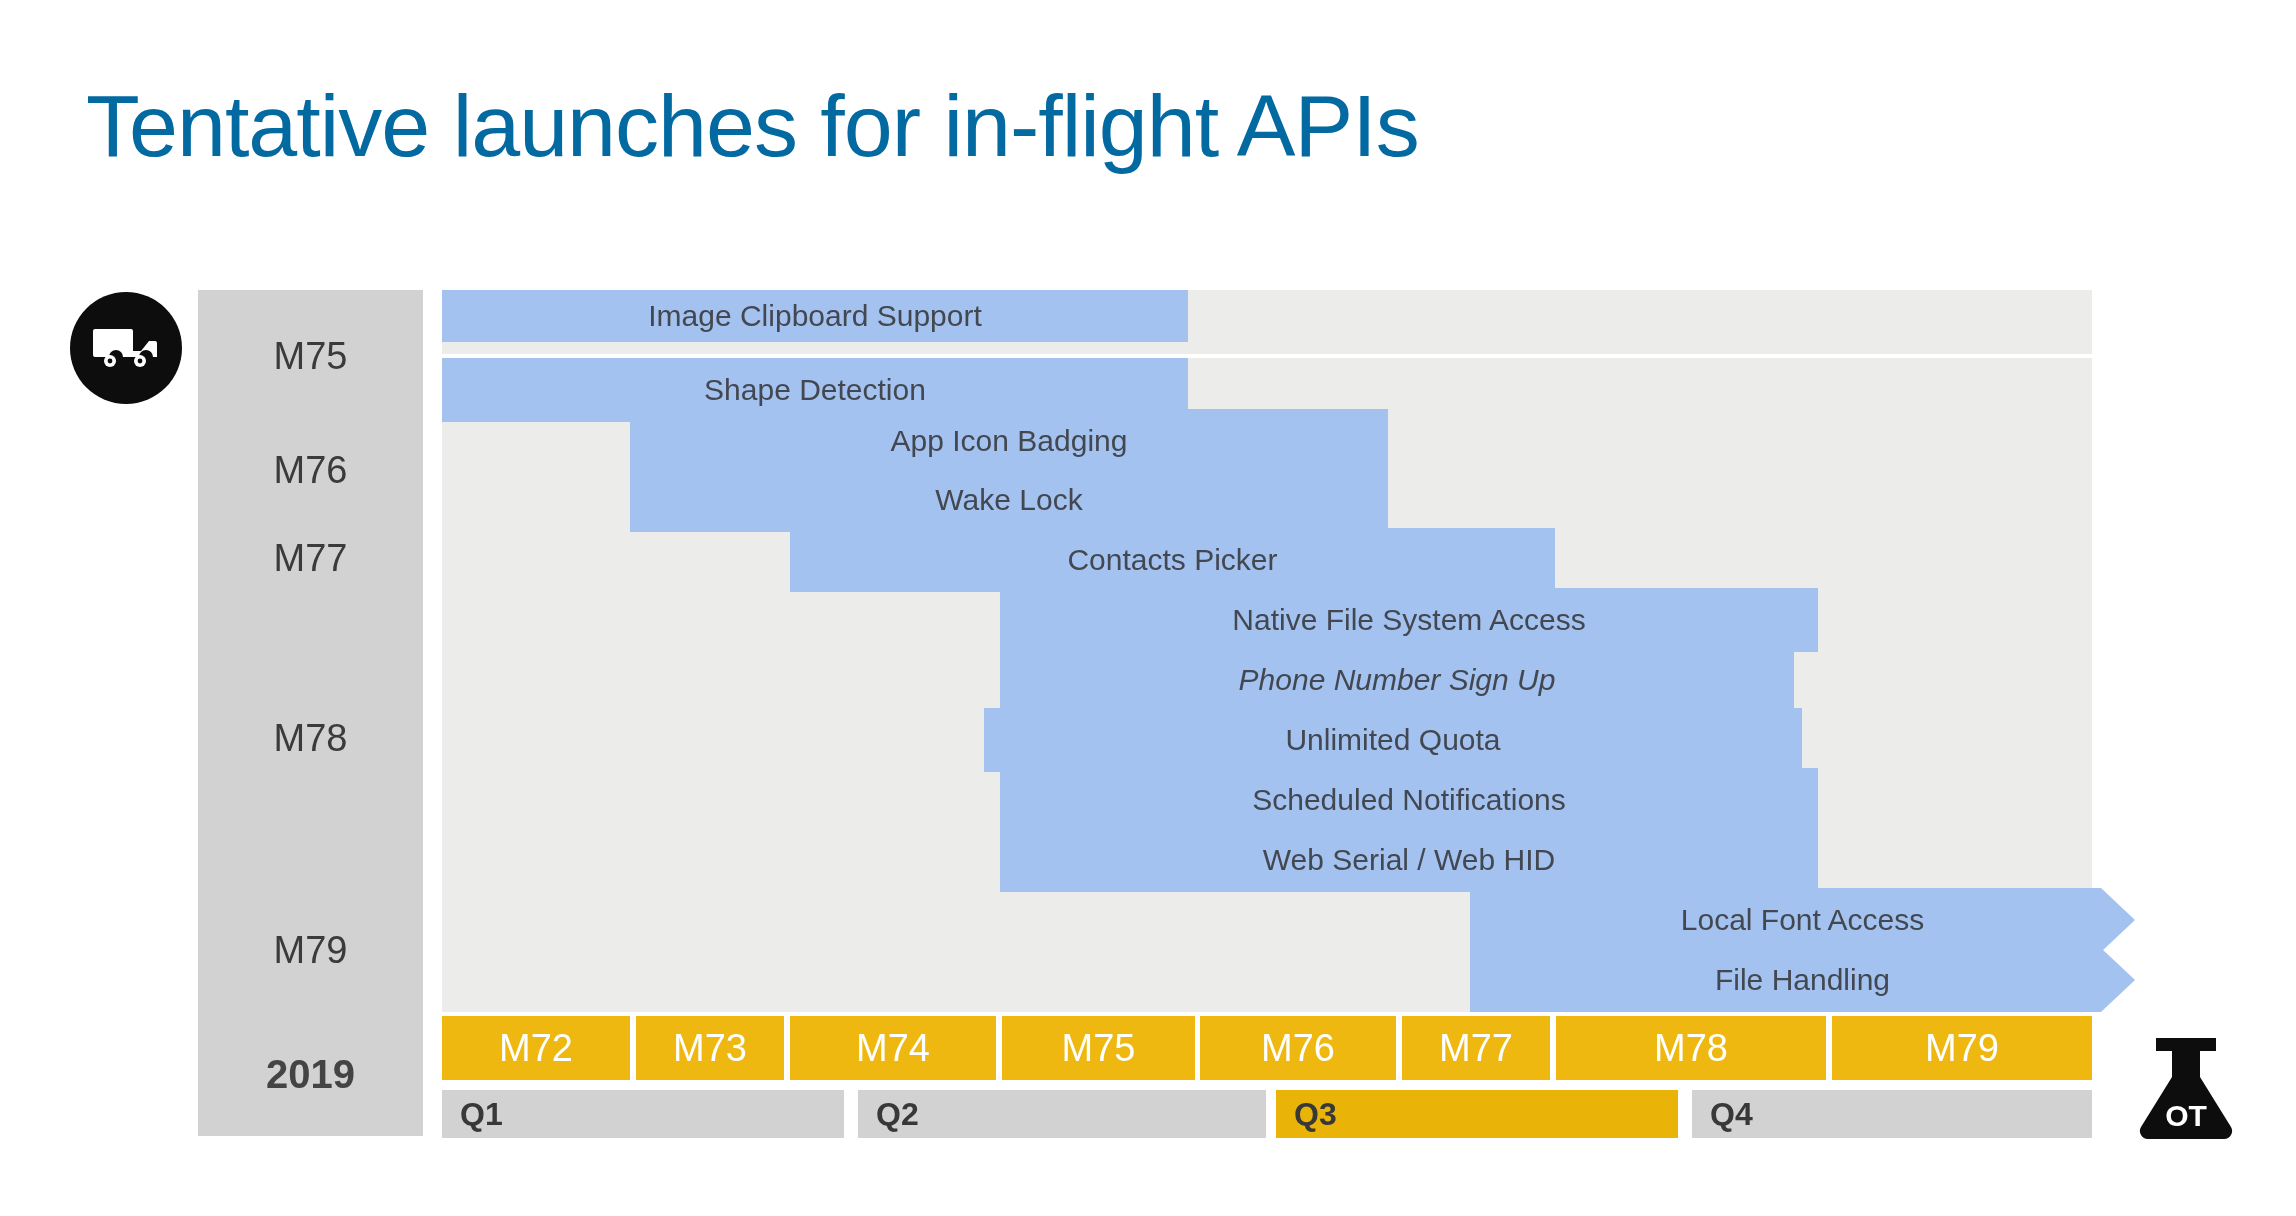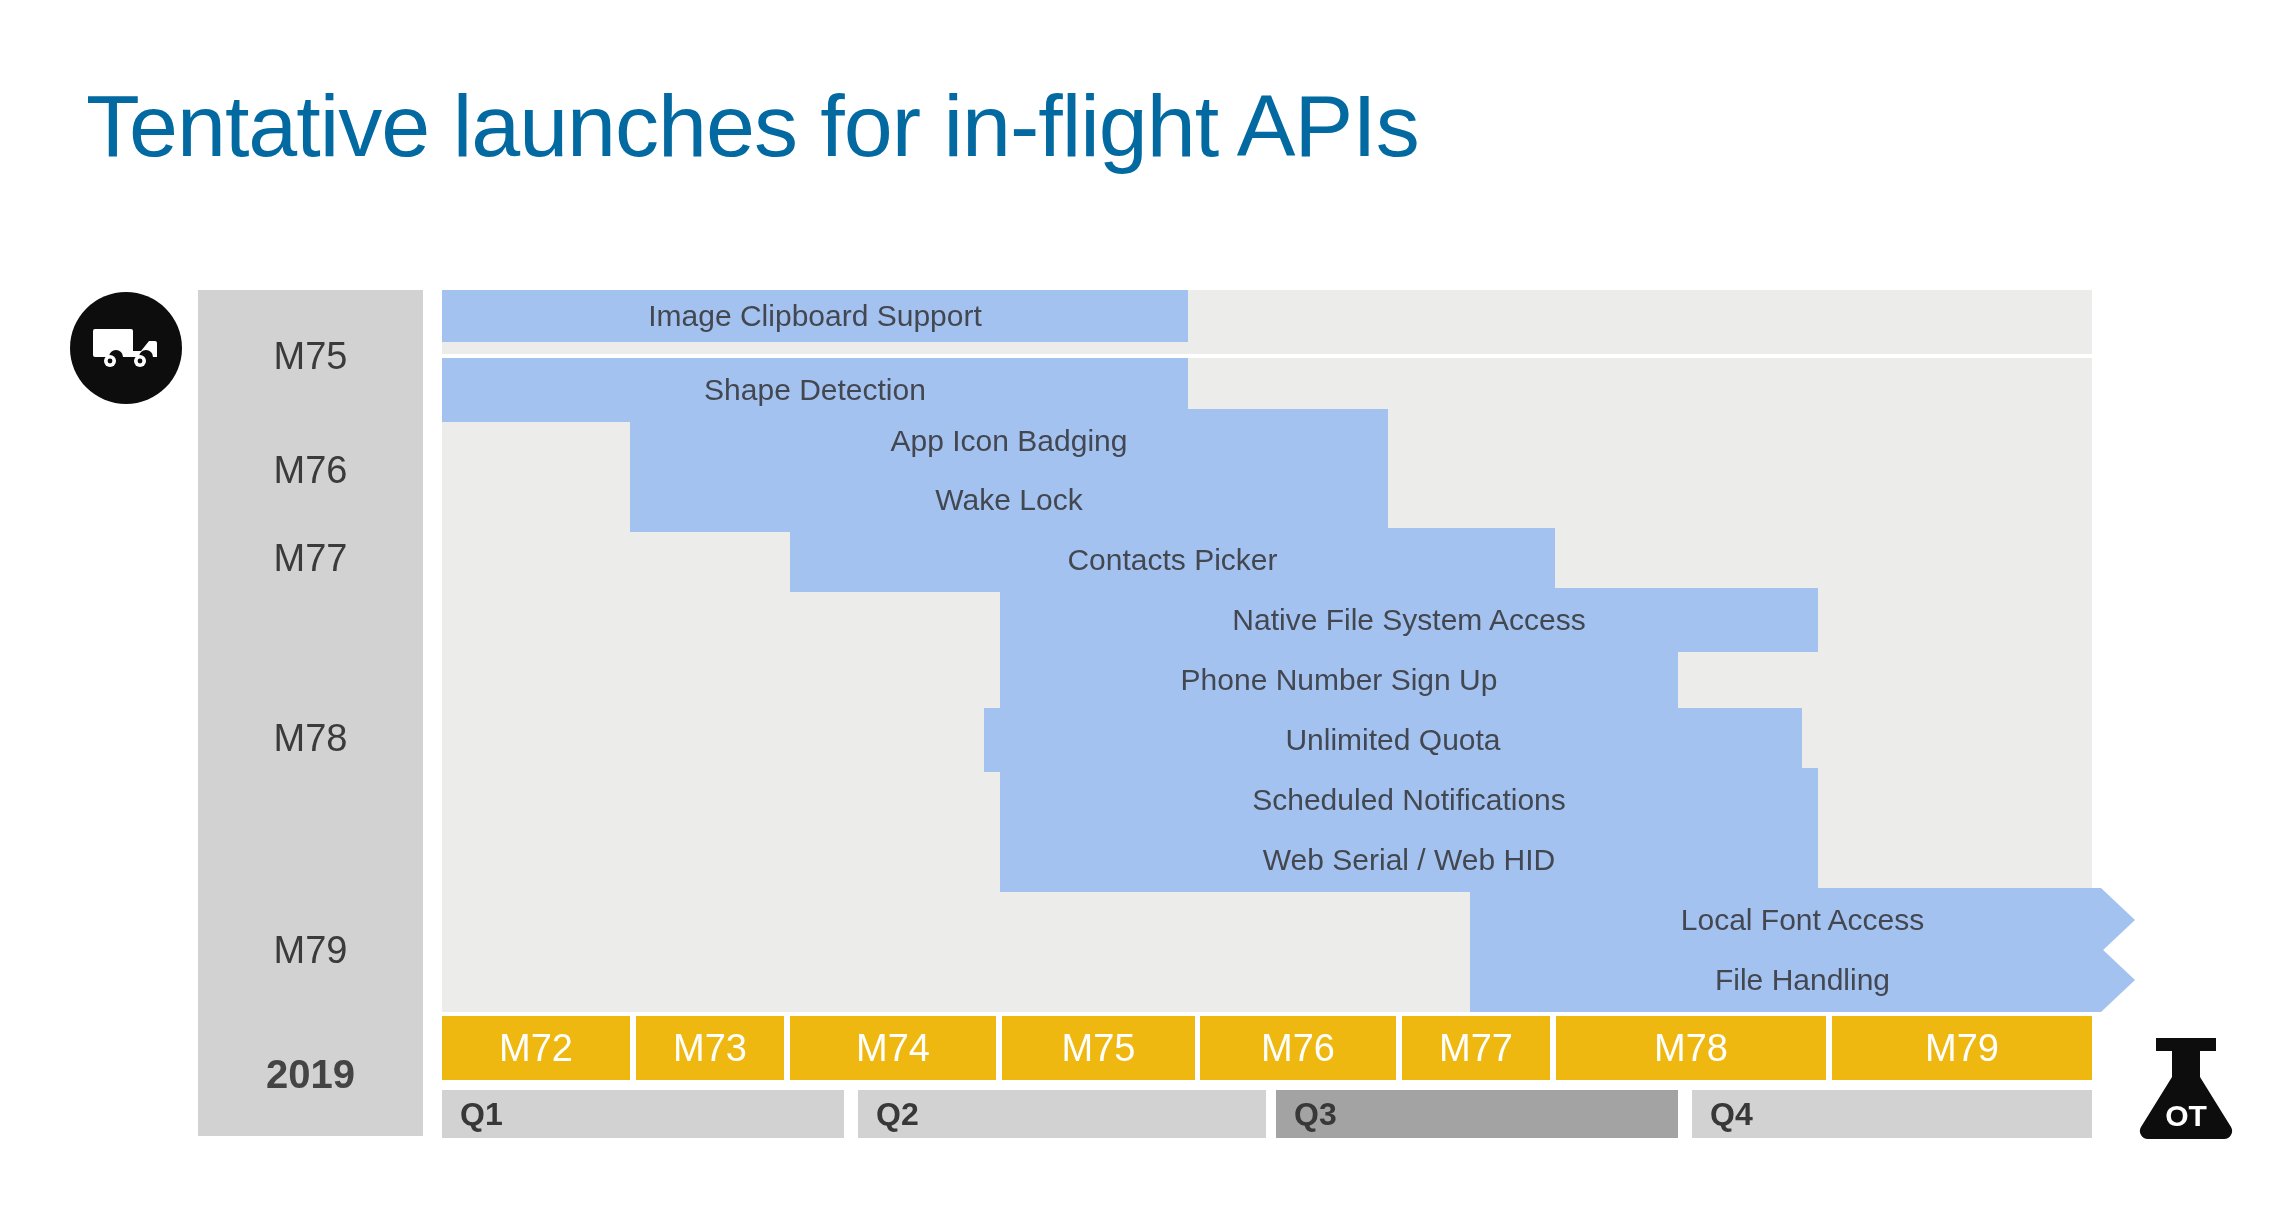--- a/index.html
+++ b/index.html
@@ -221,21 +221,21 @@
       </div>
       <div class="bar" style="left: 630px; top: 468px; width: 758px; height: 64px; background: rgb(163, 194, 240);">
         <span class="bar-label" style="color: rgb(67, 71, 80);">Wake Lock</span>
       </div>
       <div class="bar" style="left: 790px; top: 528px; width: 765px; height: 64px; background: rgb(163, 194, 240);">
         <span class="bar-label" style="color: rgb(67, 71, 80);">Contacts Picker</span>
       </div>
       <div class="bar" style="left: 1000px; top: 588px; width: 818px; height: 64px; background: rgb(163, 194, 240);">
         <span class="bar-label" style="color: rgb(67, 71, 80);">Native File System Access</span>
       </div>
-      <div class="bar" style="left: 1000px; top: 648px; width: 678px; height: 64px; background: rgb(163, 194, 240);">
+      <div class="bar" style="left: 1000px; top: 648px; width: 794px; height: 64px; background: rgb(163, 194, 240); font-style: italic;">
         <span class="bar-label" style="color: rgb(67, 71, 80);">Phone Number Sign Up</span>
       </div>
       <div class="bar" style="left: 984px; top: 708px; width: 818px; height: 64px; background: rgb(163, 194, 240);">
         <span class="bar-label" style="color: rgb(67, 71, 80);">Unlimited Quota</span>
       </div>
       <div class="bar" style="left: 1000px; top: 768px; width: 818px; height: 64px; background: rgb(163, 194, 240);">
         <span class="bar-label" style="color: rgb(67, 71, 80);">Scheduled Notifications</span>
       </div>
       <div class="bar" style="left: 1000px; top: 828px; width: 818px; height: 64px; background: rgb(163, 194, 240);">
         <span class="bar-label" style="color: rgb(67, 71, 80);">Web Serial / Web HID</span>
@@ -275,21 +275,21 @@
       </div>
       <div class="month-chip" style="left: 1832px; top: 1016px; width: 260px; height: 64px; background: rgb(239, 184, 16); color: rgb(255, 255, 255);">
         <span>M79</span>
       </div>
       <div class="quarter-chip" style="left: 442px; top: 1090px; width: 402px; height: 48px; background: rgb(210, 210, 210);">
         <span>Q1</span>
       </div>
       <div class="quarter-chip" style="left: 858px; top: 1090px; width: 408px; height: 48px; background: rgb(210, 210, 210);">
         <span>Q2</span>
       </div>
-      <div class="quarter-chip" style="left: 1276px; top: 1090px; width: 402px; height: 48px; background: #a3a3a3;">
+      <div class="quarter-chip" style="left: 1276px; top: 1090px; width: 402px; height: 48px; background: #eab308;">
         <span>Q3</span>
       </div>
       <div class="quarter-chip" style="left: 1692px; top: 1090px; width: 400px; height: 48px; background: rgb(210, 210, 210);">
         <span>Q4</span>
       </div>
     </div>
 
 </div>
 
 </body></html>

